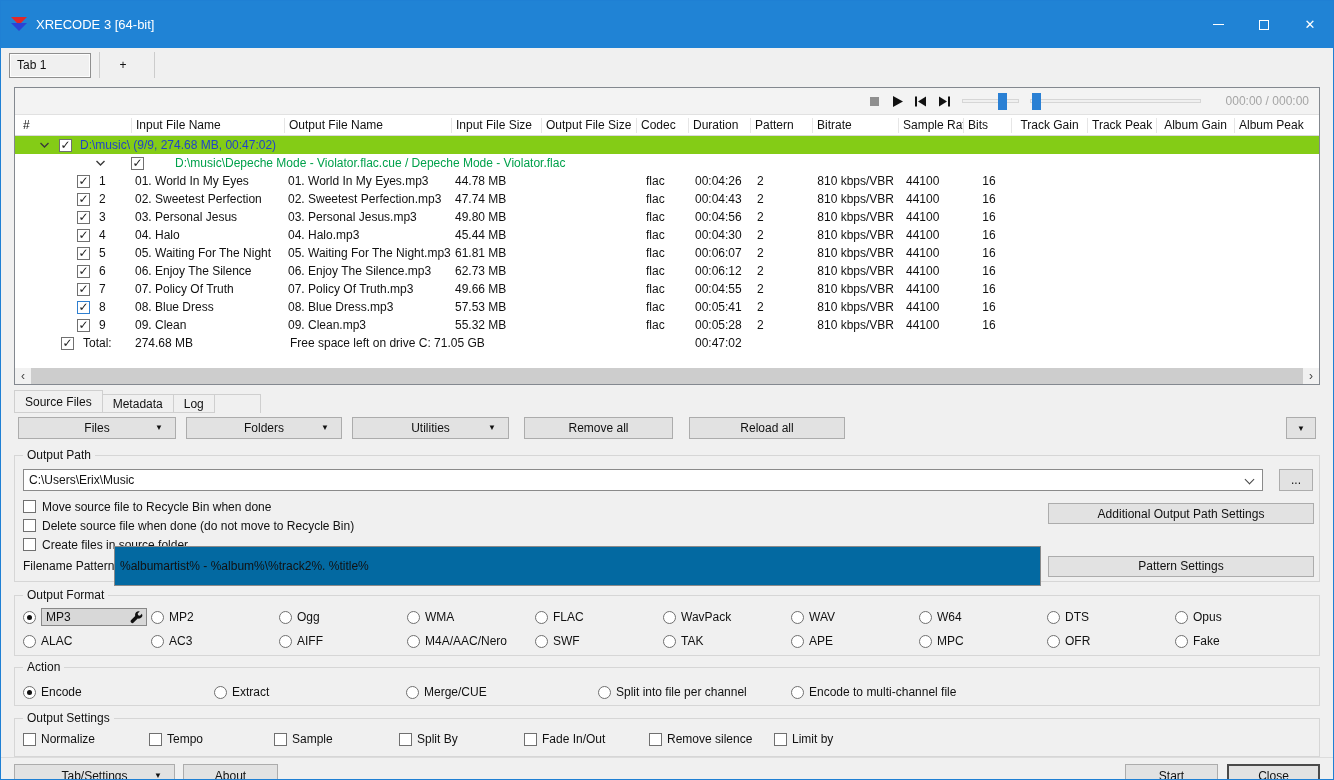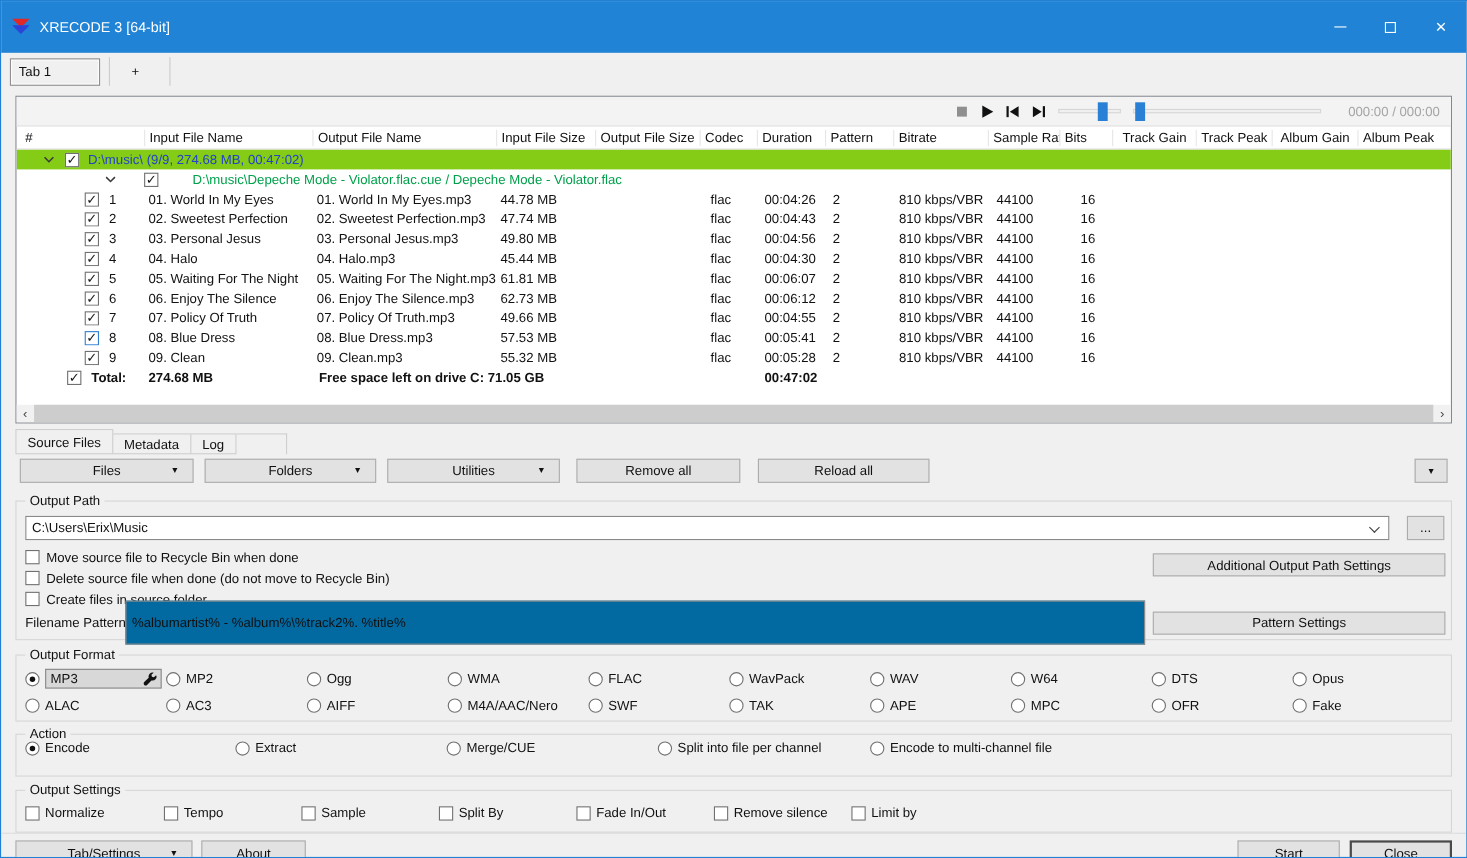--- a/index.html
+++ b/index.html
@@ -57,21 +57,21 @@
 .grow.sel{background:#84cc16}
 .g-blue{color:#2144c8}
 .g-green{color:#00a14b}
 .expander{flex:none;display:flex}
 .x1{margin-left:24px}
 .x2{margin-left:80px}
 .cbm1{margin-left:9px}
 .cbm2{margin-left:25px}
 .gt1{margin-left:8px}
 .gt2{margin-left:31px}
-.total{font-weight:bold}
+.total{font-weight:normal}
 .total .cell.c0{padding-left:46px}
 .t-free{grid-column:3/6;padding-left:6px}
 .t-dur{grid-column:7;padding-left:7px}
 .hscroll{height:16px;background:#f1f1f1;display:flex;align-items:center;flex:none}
 .harrow{width:16px;text-align:center;color:#444;font-size:12px;line-height:16px}
 .hthumb{flex:1;height:16px;background:#cdcdcd}
 
 
 .cb{position:relative;width:13px;height:13px;border:1px solid #707070;background:#fff;flex:none;display:inline-block}
 .cb.checked::after{content:"\2713";position:absolute;left:0;top:-1px;width:11px;text-align:center;font-size:12px;line-height:13px;color:#1a1a1a}
@@ -109,21 +109,21 @@
 .pattern-row{position:absolute;left:8px;top:99px;right:5px;height:22px;display:flex;align-items:center}
 .p-label{width:91px;white-space:nowrap}
 .p-input{width:927px;height:40px;border:1px solid #8a8a8a;background:#0369a1;display:flex;align-items:center;padding-left:5px;white-space:nowrap;overflow:hidden}
 .p-btn{margin-left:auto;width:266px;height:21px}
 
 .fmt-row{position:absolute;left:8px;display:grid;grid-template-columns:repeat(10,128px)}
 .fr1{top:12px}.fr2{top:36px}
 .fmt-item{display:flex;align-items:center;gap:5px;height:18px;white-space:nowrap}
 .selbox{width:106px;height:18px;border:1px solid #888;background:#d8d8d8;display:flex;align-items:center;padding:0 3px 0 4px;position:relative}
 .selbox .wrench{margin-left:auto}
-.act-row{position:absolute;left:8px;top:3px;display:grid;grid-template-columns:191px 192px 192px 193px auto;height:18px}
+.act-row{position:absolute;left:8px;top:15px;display:grid;grid-template-columns:191px 192px 192px 193px auto;height:18px}
 .os-row{position:absolute;left:8px;top:11px;display:grid;grid-template-columns:126px 125px 125px 125px 125px 125px auto;height:18px}
 
 
 .footer{margin-top:auto;border-top:1px solid #dcdcdc;padding:6px 13px 9px;display:flex;align-items:center;flex:none}
 .f-tab{width:161px;height:23px}
 .f-about{width:95px;height:23px;margin-left:8px}
 .f-start{width:93px;height:23px;margin-left:auto}
 .f-close{width:93px;height:23px;margin-left:9px;border:2px solid #4a4a4a}
 </style>
 </head>

